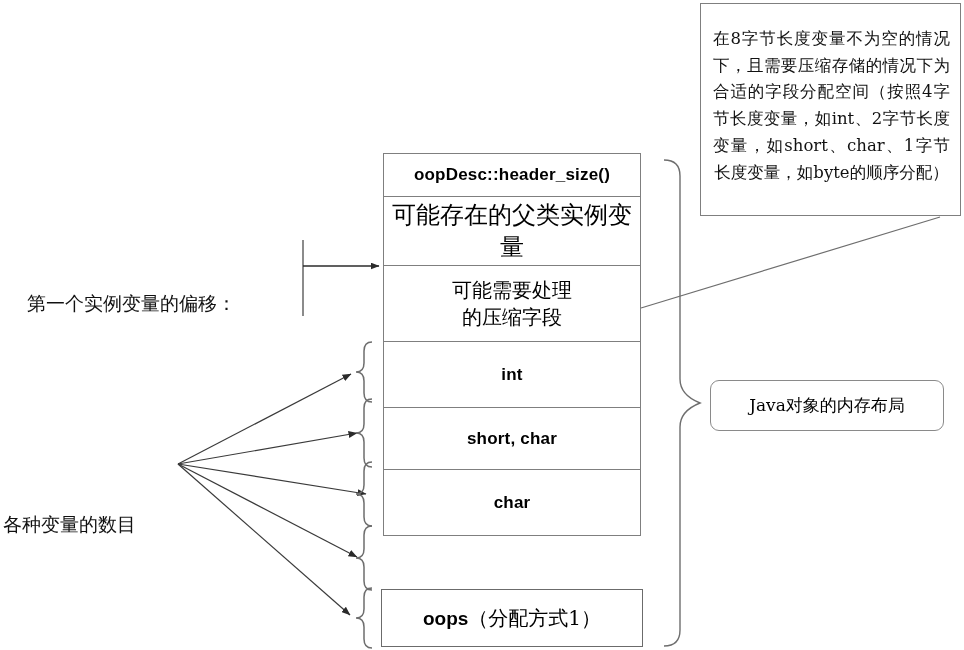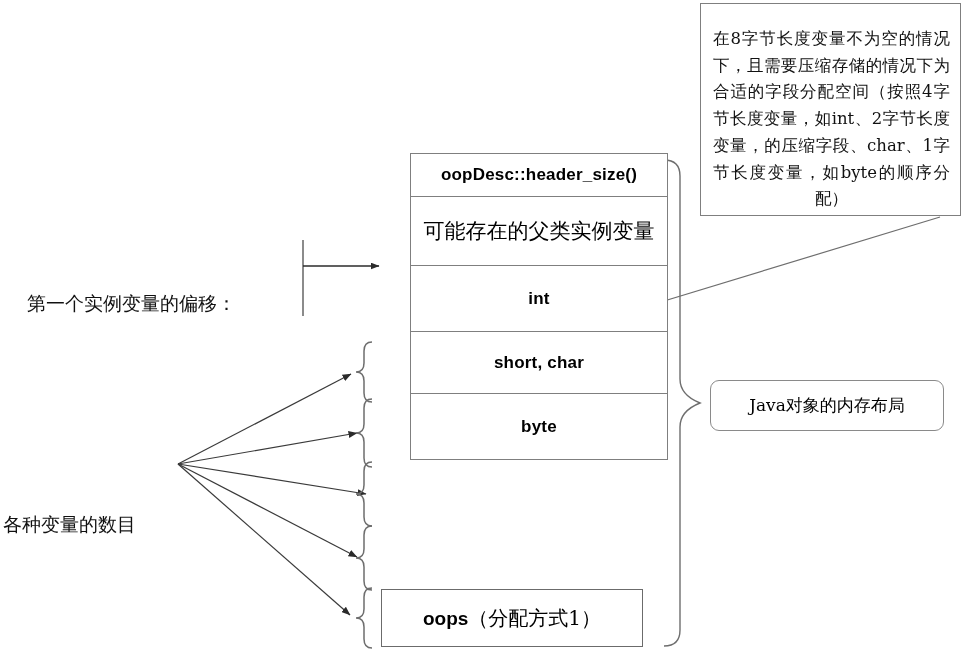--- a/index.html
+++ b/index.html
@@ -30,42 +30,41 @@
 
   
   .mem-stack {
     position: absolute;
     left: 383px;
     top: 153px;
     width: 258px;
     border: 1.5px solid #7f7f7f;
     box-sizing: border-box;
     background: #ffffff;
-    margin-left: 27px;
   }
   .mem-row {
     box-sizing: border-box;
     border-bottom: 1.5px solid #7f7f7f;
     display: flex;
     align-items: center;
     justify-content: center;
     text-align: center;
     background: #ffffff;
   }
   .mem-row:last-child {
     border-bottom: none;
   }
   .row-bold {
     font-weight: bold;
     font-size: 17px;
     letter-spacing: 0.2px;
   }
   .row-cjk {
     font-family: Liberation Sans, sans-serif;
-    font-size: 21px;
+    font-size: 24px;
   }
   .row-cjk-2 {
     font-family: "DejaVu Serif", "Liberation Serif", serif;
     font-size: 20px;
     line-height: 1.35;
   }
 
   
   .oops-box {
     position: absolute;
@@ -176,31 +175,35 @@
              q-20,8 -20,24
              v203
              q0,16 -16,16"></path>
 
     <line x1="641" y1="308" x2="940" y2="217" stroke="#6e6e6e" stroke-width="1.2"></line>
   </svg>
 
   <div class="mem-stack">
     <div class="mem-row row-bold" style="height:43px">oopDesc::header_size()</div>
     <div class="mem-row row-cjk" style="height:69px">可能存在的父类实例变量</div>
+    <div class="mem-row row-cjk-2" style="height:76px">
+      <span style="white-space:pre-line">可能需要处理
+的压缩字段</span>
+    </div>
     <div class="mem-row row-bold" style="height:66px">int</div>
     <div class="mem-row row-bold" style="height:62px">short, char</div>
-    <div class="mem-row row-bold" style="height:65px">byte</div>
+    <div class="mem-row row-bold" style="height:65px">char</div>
   </div>
 
   <div class="oops-box">
     <span class="oops-text">
       <span>oops</span><span class="cjk">（分配方式1）</span>
     </span>
   </div>
 
-  <div class="note-box">在8字节长度变量不为空的情况下，且需要压缩存储的情况下为合适的字段分配空间（按照4字节长度变量，如int、2字节长度变量，的压缩字段、char、1字节长度变量，如byte的顺序分配）</div>
+  <div class="note-box">在8字节长度变量不为空的情况下，且需要压缩存储的情况下为合适的字段分配空间（按照4字节长度变量，如int、2字节长度变量，如short、char、1字节长度变量，如byte的顺序分配）</div>
 
   <div class="rounded-label">Java对象的内存布局</div>
 
   <div class="side-caption" id="caption-offset">第一个实例变量的偏移：</div>
   <div class="side-caption" id="caption-counts">各种变量的数目</div>
 
 </div>
 
 </body></html>

